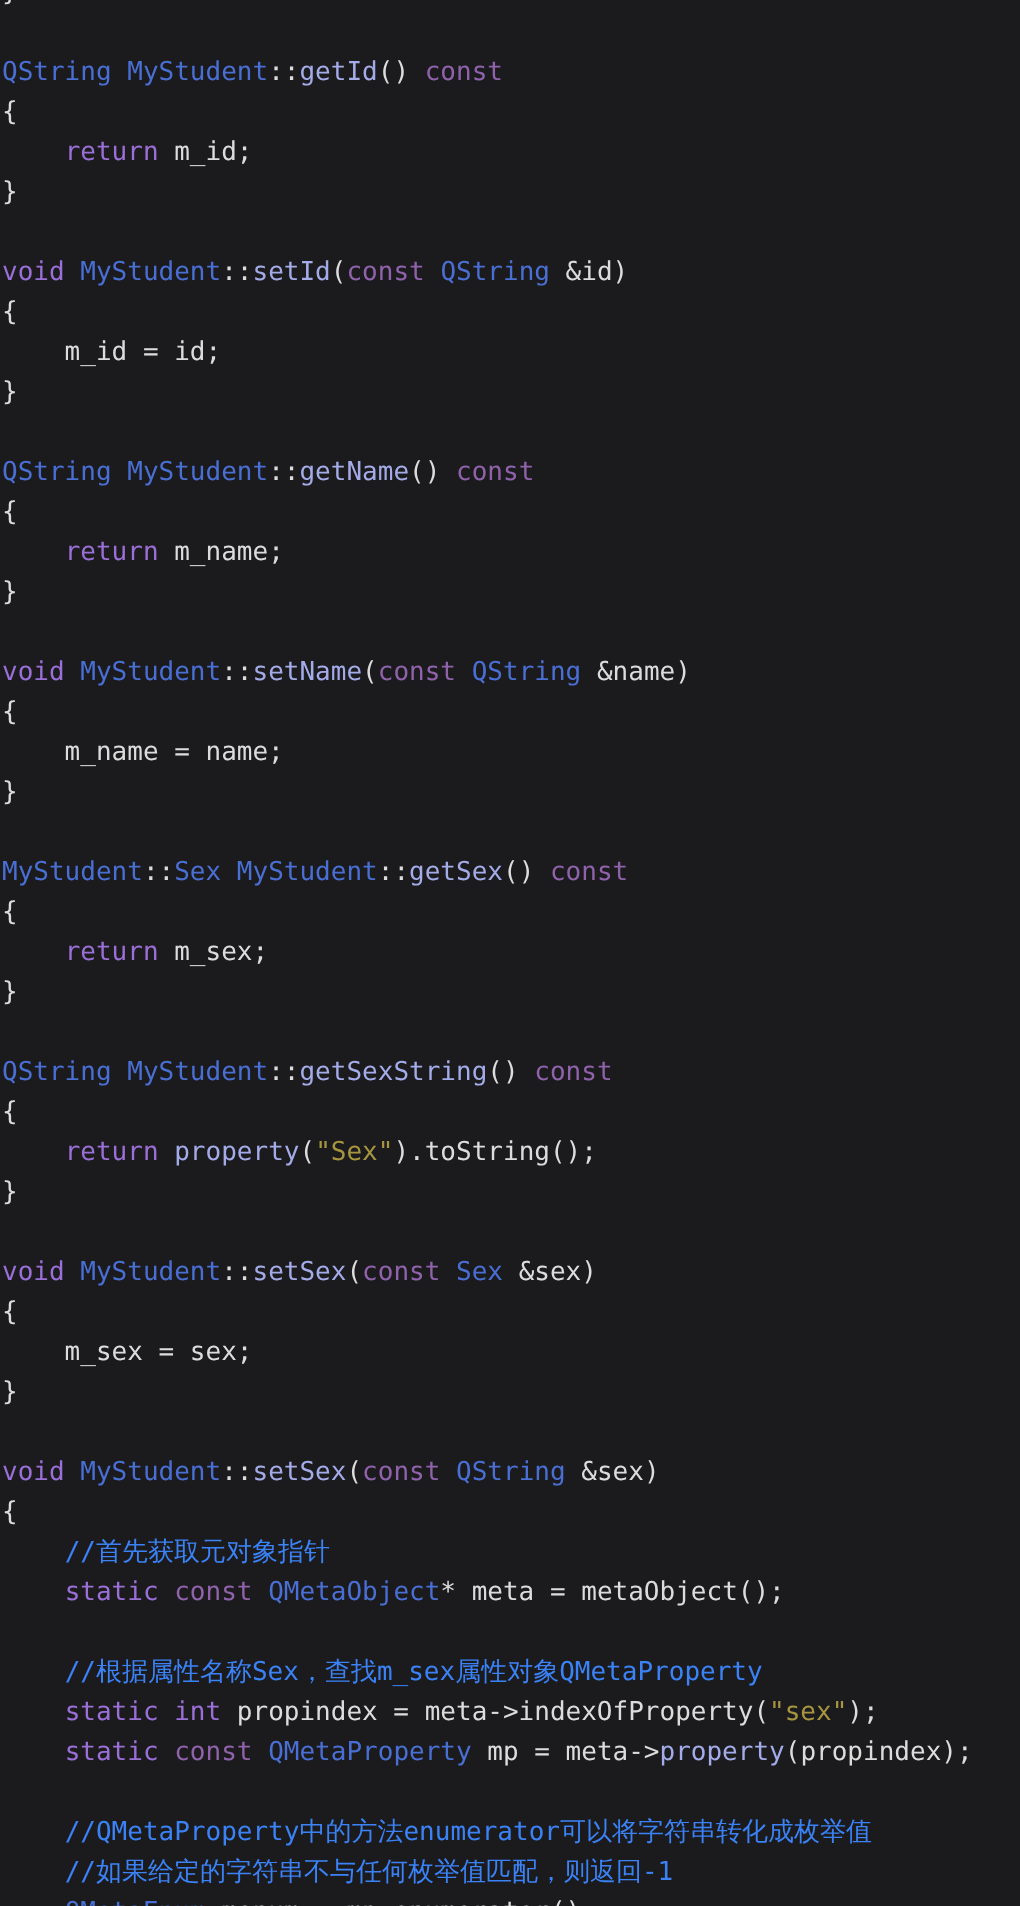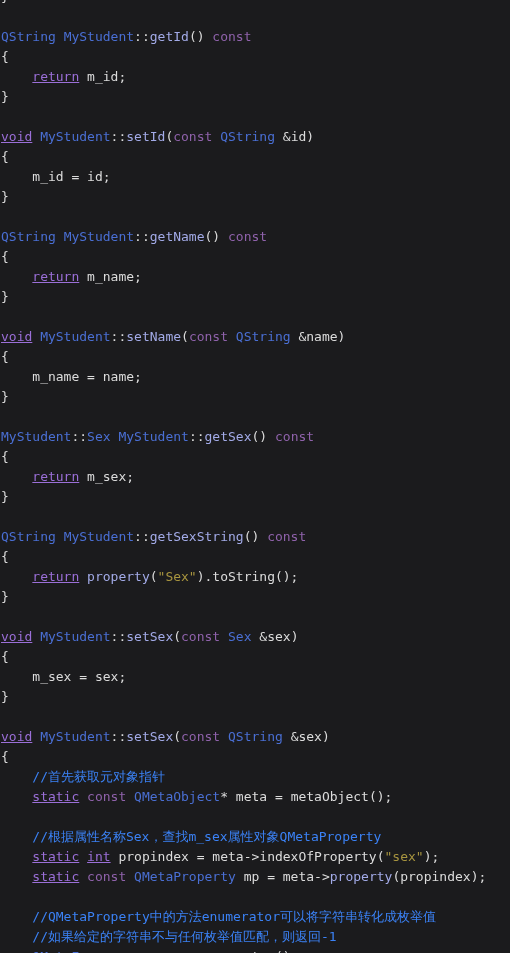--- a/index.html
+++ b/index.html
@@ -25,21 +25,21 @@
     letter-spacing:0px;
   }
   .ln{
     height:20px;
     padding-left:1px;
     white-space:pre;
   }
   
   .t-plain  { color:#dcdcdc; }
   .t-brace  { color:#dcdcdc; }
-  .t-kw     { color:#9b6fd8;text-decoration:underline; }   
+  .t-kw     { color:#9b6fd8; }   
   .t-kw2    { color:#8f62ab; }   
   .t-type   { color:#4a6fd4; }   
   .t-fn     { color:#a3abe8; }   
   .t-str    { color:#a8953f; }   
   .t-cmt    { color:#3b82f6; }
 
   
   #watermark{
     position:absolute;
     right:4px;

